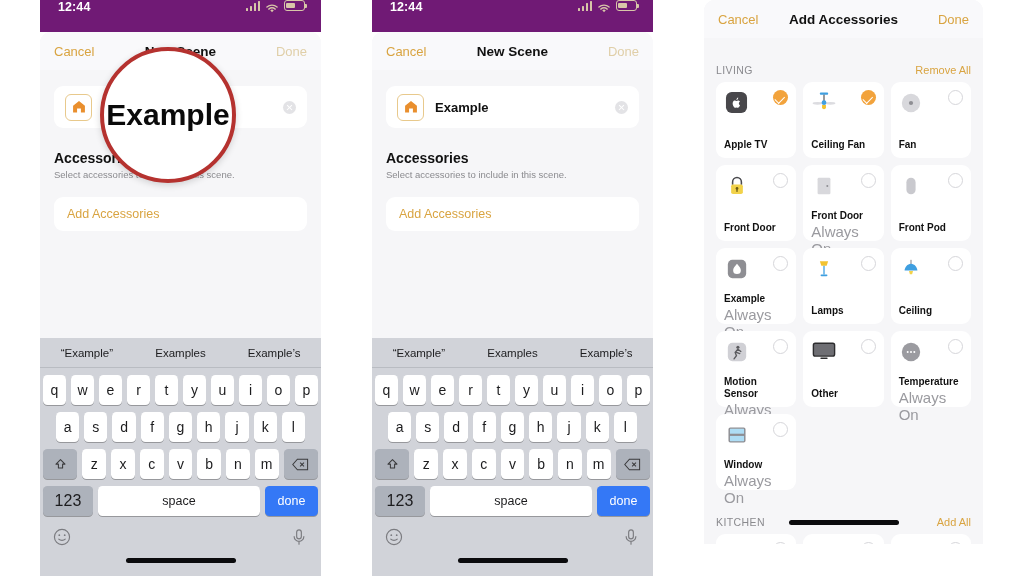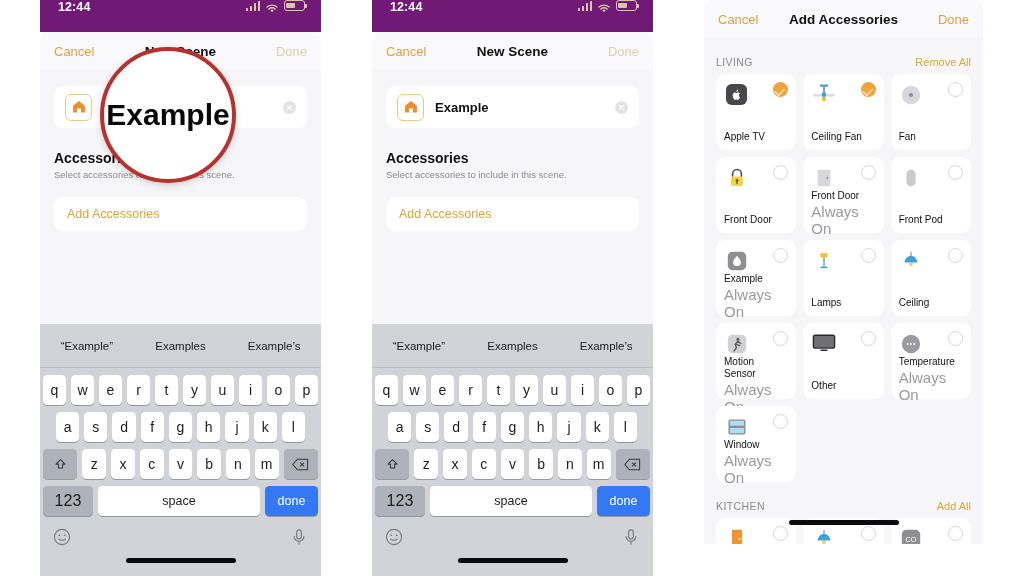--- a/index.html
+++ b/index.html
@@ -80,21 +80,21 @@
     display: flex; align-items: center; padding: 0 13px;
   }
   .add-acc-text { font-size: 12.5px; color: #d9a441; }
 
   
   .keyboard {
     position: absolute; left: 0; right: 0; bottom: 0;
     background: #d1d3d9; padding-top: 0;
   }
   .predict {
-    height: 44px; display: flex; align-items: center;
+    height: 30px; display: flex; align-items: center;
     border-bottom: .5px solid #b9bcc2;
   }
   .pred { flex: 1; text-align: center; font-size: 11.5px; color: #1c1c1e; position: relative; }
   .pred + .pred::before {
     content:""; position: absolute; left: 0; top: 6px; bottom: 6px; width: 1px; background: #b4b7bd;
   }
   .krow { display: flex; justify-content: center; gap: 5px; margin-top: 7px; padding: 0 3px; }
   .key {
     background: #fff; border-radius: 4.5px; height: 30px; flex: 1;
     display: flex; align-items: center; justify-content: center;
@@ -113,38 +113,38 @@
     padding: 0 13px;
   }
   .emoji-ic, .mic-ic { width: 18px; height: 18px; opacity: .72; }
   .home-ind { height: 18px; display: flex; align-items: flex-start; justify-content: center; }
   .home-ind i { display: block; width: 110px; height: 4.5px; border-radius: 3px; background: #0b0b0d; }
 
   
   .grid-scroll { padding: 0 12px; }
   .grp-head {
     display: flex; align-items: baseline; justify-content: space-between;
-    margin-top: 18px; margin-bottom: 6px;
+    margin-top: 26px; margin-bottom: 6px;
   }
   .grp-name { font-size: 10.5px; color: #8a8a8e; letter-spacing: .4px; }
   .grp-action { font-size: 11px; color: #d9a441; }
   .grid { display: grid; grid-template-columns: repeat(3, 1fr); gap: 7px; }
   .tile {
     background: #fff; border-radius: 9px; height: 76px; padding: 8px 8px 7px 8px;
     display: flex; flex-direction: column; justify-content: space-between; position: relative;
   }
   .tile-top { display: flex; align-items: flex-start; justify-content: space-between; }
   .tile-ico { width: 25px; height: 25px; display: flex; align-items: center; justify-content: center; }
   .toggle-circle { width: 15px; height: 15px; border-radius: 50%; border: 1.3px solid #d6d6da; flex: none; }
   .toggle-circle.on { border: none; background: #f2a33c; position: relative; }
   .toggle-circle.on::after {
     content:""; position: absolute; left: 4px; top: 3.5px; width: 4.5px; height: 7.5px;
     border: solid #fff; border-width: 0 1.7px 1.7px 0; transform: rotate(45deg);
   }
-  .tile-name { font-size: 10px; font-weight: normal; color: #111; line-height: 1.18; }
+  .tile-name { font-size: 10px; font-weight: bold; color: #111; line-height: 1.18; margin-top: 12px; }
   .tile-sub { font-size: 15px; color: #9a9a9f; margin-top: 1px; }
 
   
   .mag {
     position: absolute; border-radius: 50%; background: #fff;
     border: 4.5px solid #b5322f; overflow: hidden; z-index: 20;
     box-shadow: 0 2px 7px rgba(0,0,0,.16);
   }
   .mag .mag-inner {
     position: absolute; left: 0; top: 0;

